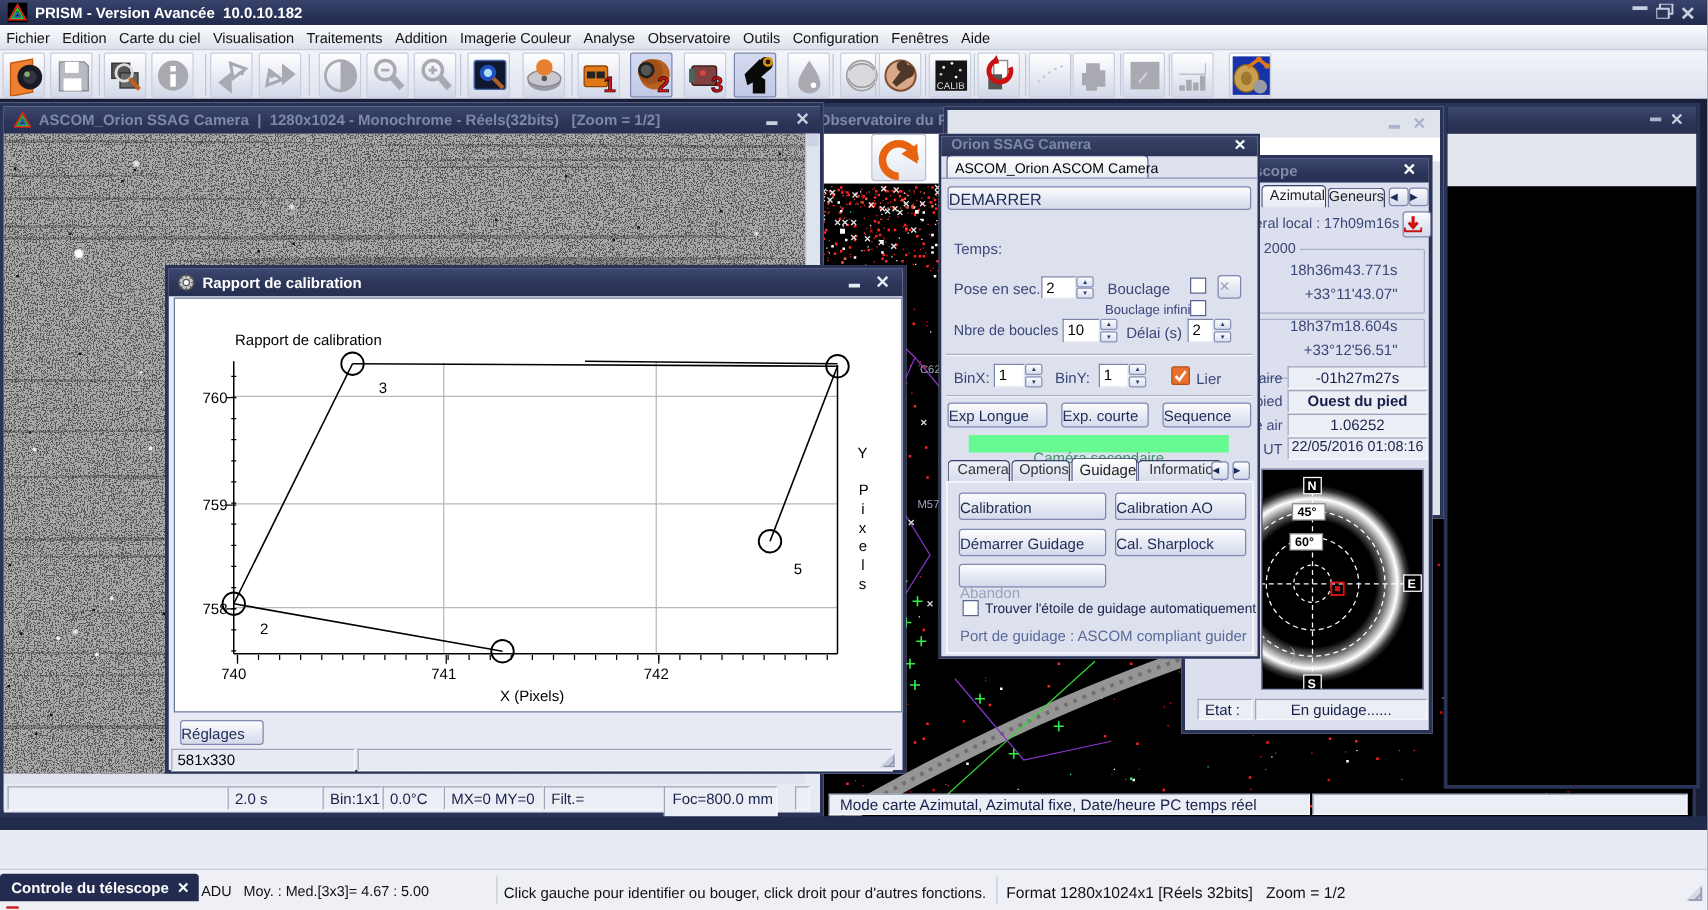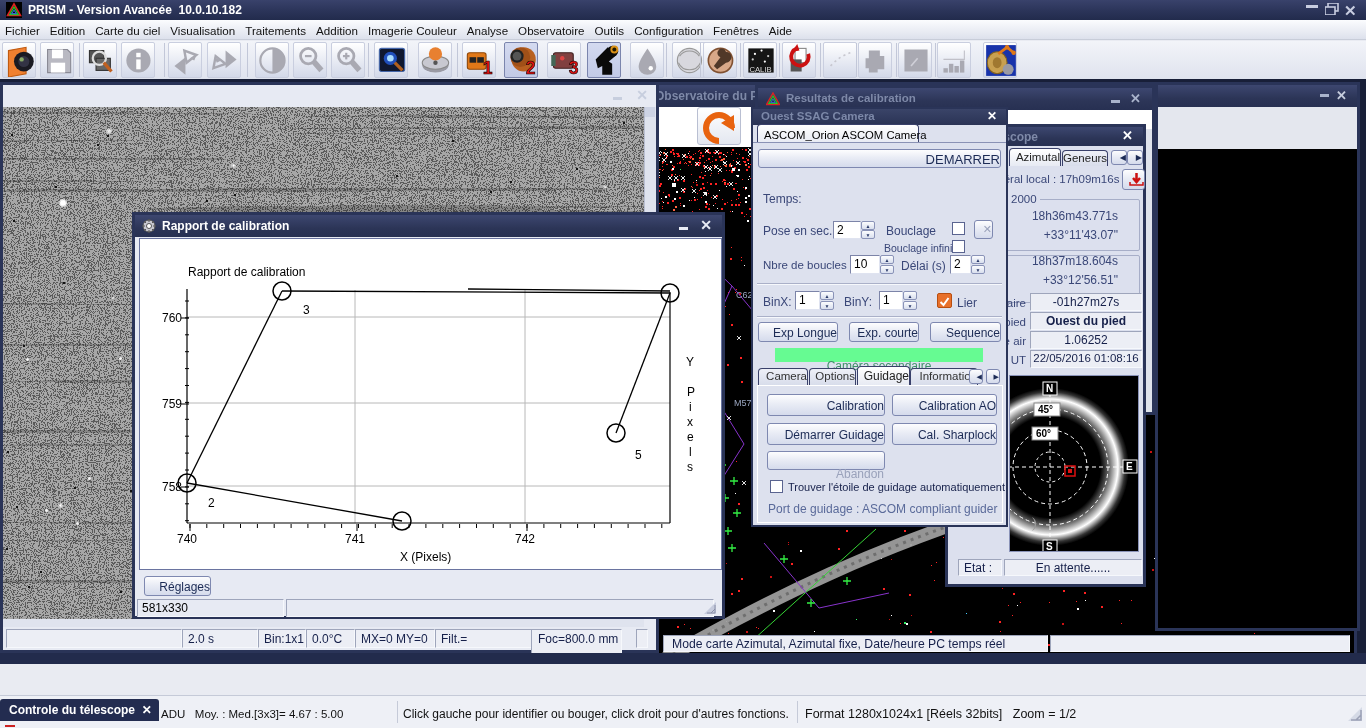--- a/index.html
+++ b/index.html
@@ -15,21 +15,21 @@
 .tsep{position:absolute;top:2px;width:1px;height:34px;background:#c2c7d8}
 #mdi{left:0;top:79px;width:1366px;height:585px;background:#181f38}
 
 .win{position:absolute;border:3px solid #2a3458;background:#e7eaf3}
 .wtitle{position:absolute;left:0;top:0;right:0;height:22px;background:linear-gradient(#3d4770,#2c3557 60%,#273052);color:#7e89a8;font-weight:bold;font-size:12px;white-space:nowrap;overflow:hidden}
 .wtitle.act{color:#fff}
 .wbtn{position:absolute;top:4px;color:#c7cede;font-weight:bold;font-size:13px;line-height:13px}
 
 .sbox{position:absolute;background:#eceef5;border:1px solid;border-color:#9ea5bb #f6f8fc #f6f8fc #9ea5bb;font-size:12px;color:#16204a}
 
-.btn{position:absolute;border:1px solid #7e88b0;border-radius:3px;background:linear-gradient(#fdfdfe,#e9ecf5 45%,#d5dbec);color:#1c2b55;font-size:12px;text-align:right;font-family:"Liberation Sans",sans-serif}
+.btn{position:absolute;border:1px solid #7e88b0;border-radius:3px;background:linear-gradient(#fdfdfe,#e9ecf5 45%,#d5dbec);color:#1c2b55;font-size:12px;text-align:left;font-family:"Liberation Sans",sans-serif}
 .btn.dis{color:#9aa2bb}
 .lbl{position:absolute;color:#3a4778;font-size:12px;white-space:nowrap}
 .spin{position:absolute;background:#fff;border:1px solid;border-color:#7c84a8 #dfe3f0 #dfe3f0 #7c84a8;font-size:12px;color:#000;padding:1px 0 0 3px}
 .spinb{position:absolute;width:14px;border:1px solid #8a93b8;border-radius:2px;background:linear-gradient(#fbfcfe,#d9dfee);font-size:5px;color:#2a3a6a;text-align:center;line-height:8px}
 .cb{position:absolute;width:13px;height:13px;background:#fff;border:1px solid #5a6490}
 .tab{position:absolute;border:1px solid #39406a;border-bottom:none;border-radius:4px 4px 0 0;background:linear-gradient(#eef0f7,#d8ddeb);font-size:12px;color:#222;text-align:right}
 .tab.on{background:linear-gradient(#ffffff,#e7eaf3)}
 </style></head><body>
 <div id="app">
 
@@ -1188,28 +1188,20 @@
 
 <div class="win" style="left:1155px;top:82px;width:205px;height:549px;z-index:2;background:#000">
  <div class="wtitle"></div>
  <span class="wbtn" style="right:28px;top:9px;width:9px;height:3px;background:#aab4cc"></span>
  <span class="wbtn" style="right:10px;font-size:13px">✕</span>
  <div class="abs" style="left:0;top:22px;width:199px;height:42px;background:#e4e7ee"></div>
 </div>
 
 <div class="win" style="left:755px;top:85px;width:400px;height:330px;z-index:3;background:#dfe3ec">
  <div class="abs" style="left:0;top:22px;width:394px;height:19px;background:#fff"></div>
- <div class="wtitle">
-  <svg class="abs" style="left:8px;top:4px" width="14" height="14">
-          <path d="M7 1 L13.5 12.5 H0.5 Z" fill="none" stroke="#d22" stroke-width="1.4"></path>
-          <path d="M7 4 L11.3 11.5 H2.7 Z" fill="none" stroke="#2c2" stroke-width="1.1"></path>
-          <path d="M7 7 L9.3 10.6 H4.7 Z" fill="none" stroke="#36c" stroke-width="1"></path>
-        </svg>
-  <span style="position:absolute;left:28px;top:4px;font-size:11.5px">Resultats de calibration</span>
- </div>
  <span class="wbtn" style="right:32px;top:12px;width:9px;height:3px;background:#aab4cc"></span>
  <span class="wbtn" style="right:11px;font-size:13px;color:#aab4cc">✕</span>
 </div>
 
 <div class="win" style="left:945px;top:124px;width:201px;height:463px;z-index:4;background:#dce0ee">
  <div class="wtitle" style="height:19px">
         <span style="position:absolute;left:-36px;top:3px">Controle du télescope</span>
       </div>
  <span class="wbtn" style="right:10px;top:2px;font-size:13px;color:#fff">✕</span>
 
@@ -1270,24 +1262,32 @@
     <rect x="113" y="84" width="14" height="13" fill="#000" stroke="#fff"></rect>
             <text x="116" y="94" fill="#fff">E</text>
     <rect x="24" y="27" width="26" height="13" fill="#fff" stroke="#888"></rect>
             <text x="28" y="37" fill="#000">45°</text>
     <rect x="22" y="51" width="26" height="13" fill="#fff" stroke="#888"></rect>
             <text x="26" y="61" fill="#000">60°</text>
    </g>
   </svg>
  </div>
  <div class="sbox" style="left:10px;top:432px;width:44px;height:17px;padding:1px 0 0 5px">Etat :</div>
- <div class="sbox" style="left:56px;top:432px;width:138px;height:17px;text-align:center;padding-top:1px">En attente......</div>
+ <div class="sbox" style="left:56px;top:432px;width:138px;height:17px;text-align:center;padding-top:1px">En guidage......</div>
 </div>
 
 <div class="win" style="left:0px;top:82px;width:659px;height:571px;z-index:5">
+ <div class="wtitle">
+  <svg class="abs" style="left:8px;top:4px" width="14" height="14">
+          <path d="M7 1 L13.5 12.5 H0.5 Z" fill="none" stroke="#d22" stroke-width="1.4"></path>
+          <path d="M7 4 L11.3 11.5 H2.7 Z" fill="none" stroke="#2c2" stroke-width="1.1"></path>
+          <path d="M7 7 L9.3 10.6 H4.7 Z" fill="none" stroke="#36c" stroke-width="1"></path>
+        </svg>
+  <span style="position:absolute;left:28px;top:4px">ASCOM_Orion SSAG Camera&nbsp; | &nbsp;1280x1024 - Monochrome - Réels(32bits)&nbsp;&nbsp; [Zoom = 1/2]</span>
+ </div>
  <span class="wbtn" style="right:34px;top:12px;width:9px;height:3px;background:#c7cede"></span>
  <span class="wbtn" style="right:8px;font-size:14px">✕</span>
 
  <div class="abs" id="noisewrap" style="left:0px;top:22px;width:641px;height:512px;background:#636363;overflow:hidden">
   <svg width="641" height="512" style="position:absolute">
    <filter id="nz" x="0" y="0" width="100%" height="100%" color-interpolation-filters="sRGB">
     <feTurbulence type="fractalNoise" baseFrequency="0.85" numOctaves="2" seed="7" stitchTiles="stitch"></feTurbulence>
     <feColorMatrix type="saturate" values="0"></feColorMatrix>
     <feComponentTransfer>
      <feFuncR type="discrete" tableValues="0.07 0.36 0.36 0.36 0.36 0.36 0.36 0.655 0.655 0.655 0.655 0.655 0.655 0.655 0.655"></feFuncR>
@@ -1523,21 +1523,21 @@
   <div class="sbox" style="left:149px;top:0;width:428px;height:18px;background:#e7eaf3"></div>
   <svg class="abs" style="right:3px;top:2px" width="14" height="14">
           <path d="M13 1 V13 H1 Z" fill="#c6cbdd"></path>
           <path d="M12 4 L12 12 L4 12 M12 8 L8 12" stroke="#8a90a8" fill="none"></path>
         </svg>
  </div>
 </div>
 
 <div class="win" style="left:751px;top:107px;width:257px;height:420px;z-index:7;background:#dde1ee;border-width:2px">
  <div class="wtitle" style="height:16px;background:linear-gradient(#3a4468,#2a3355);color:#7c88a8;font-size:11.5px">
-        <span style="position:absolute;left:8px;top:1px">Ouest SSAG Camera</span>
+        <span style="position:absolute;left:8px;top:1px">Orion SSAG Camera</span>
       </div>
  <span class="wbtn" style="right:9px;top:1px;font-size:12px;color:#fff">✕</span>
  <div class="tab on" style="left:4px;top:15px;width:162px;height:19px;font-size:11.3px;padding-top:4px;text-align:left;color:#000;white-space:nowrap"><span style="padding-left:6px">ASCOM_Orion ASCOM Camera</span></div>
  <div class="abs" style="left:0px;top:33px;width:253px;height:1px;background:#8a92b5"></div>
  <div class="btn" style="left:5px;top:40px;width:243px;height:19px;padding-top:2px;font-size:13px">DEMARRER</div>
  <div class="lbl" style="left:10px;top:83px">Temps:</div>
  <div class="lbl" style="left:10px;top:115px">Pose en sec.</div>
  <div class="spin" style="left:80px;top:112px;width:28px;height:18px">2</div>
  <div class="spinb" style="left:108px;top:112px;height:9px">▲</div>
       <div class="spinb" style="left:108px;top:121px;height:9px">▼</div>

